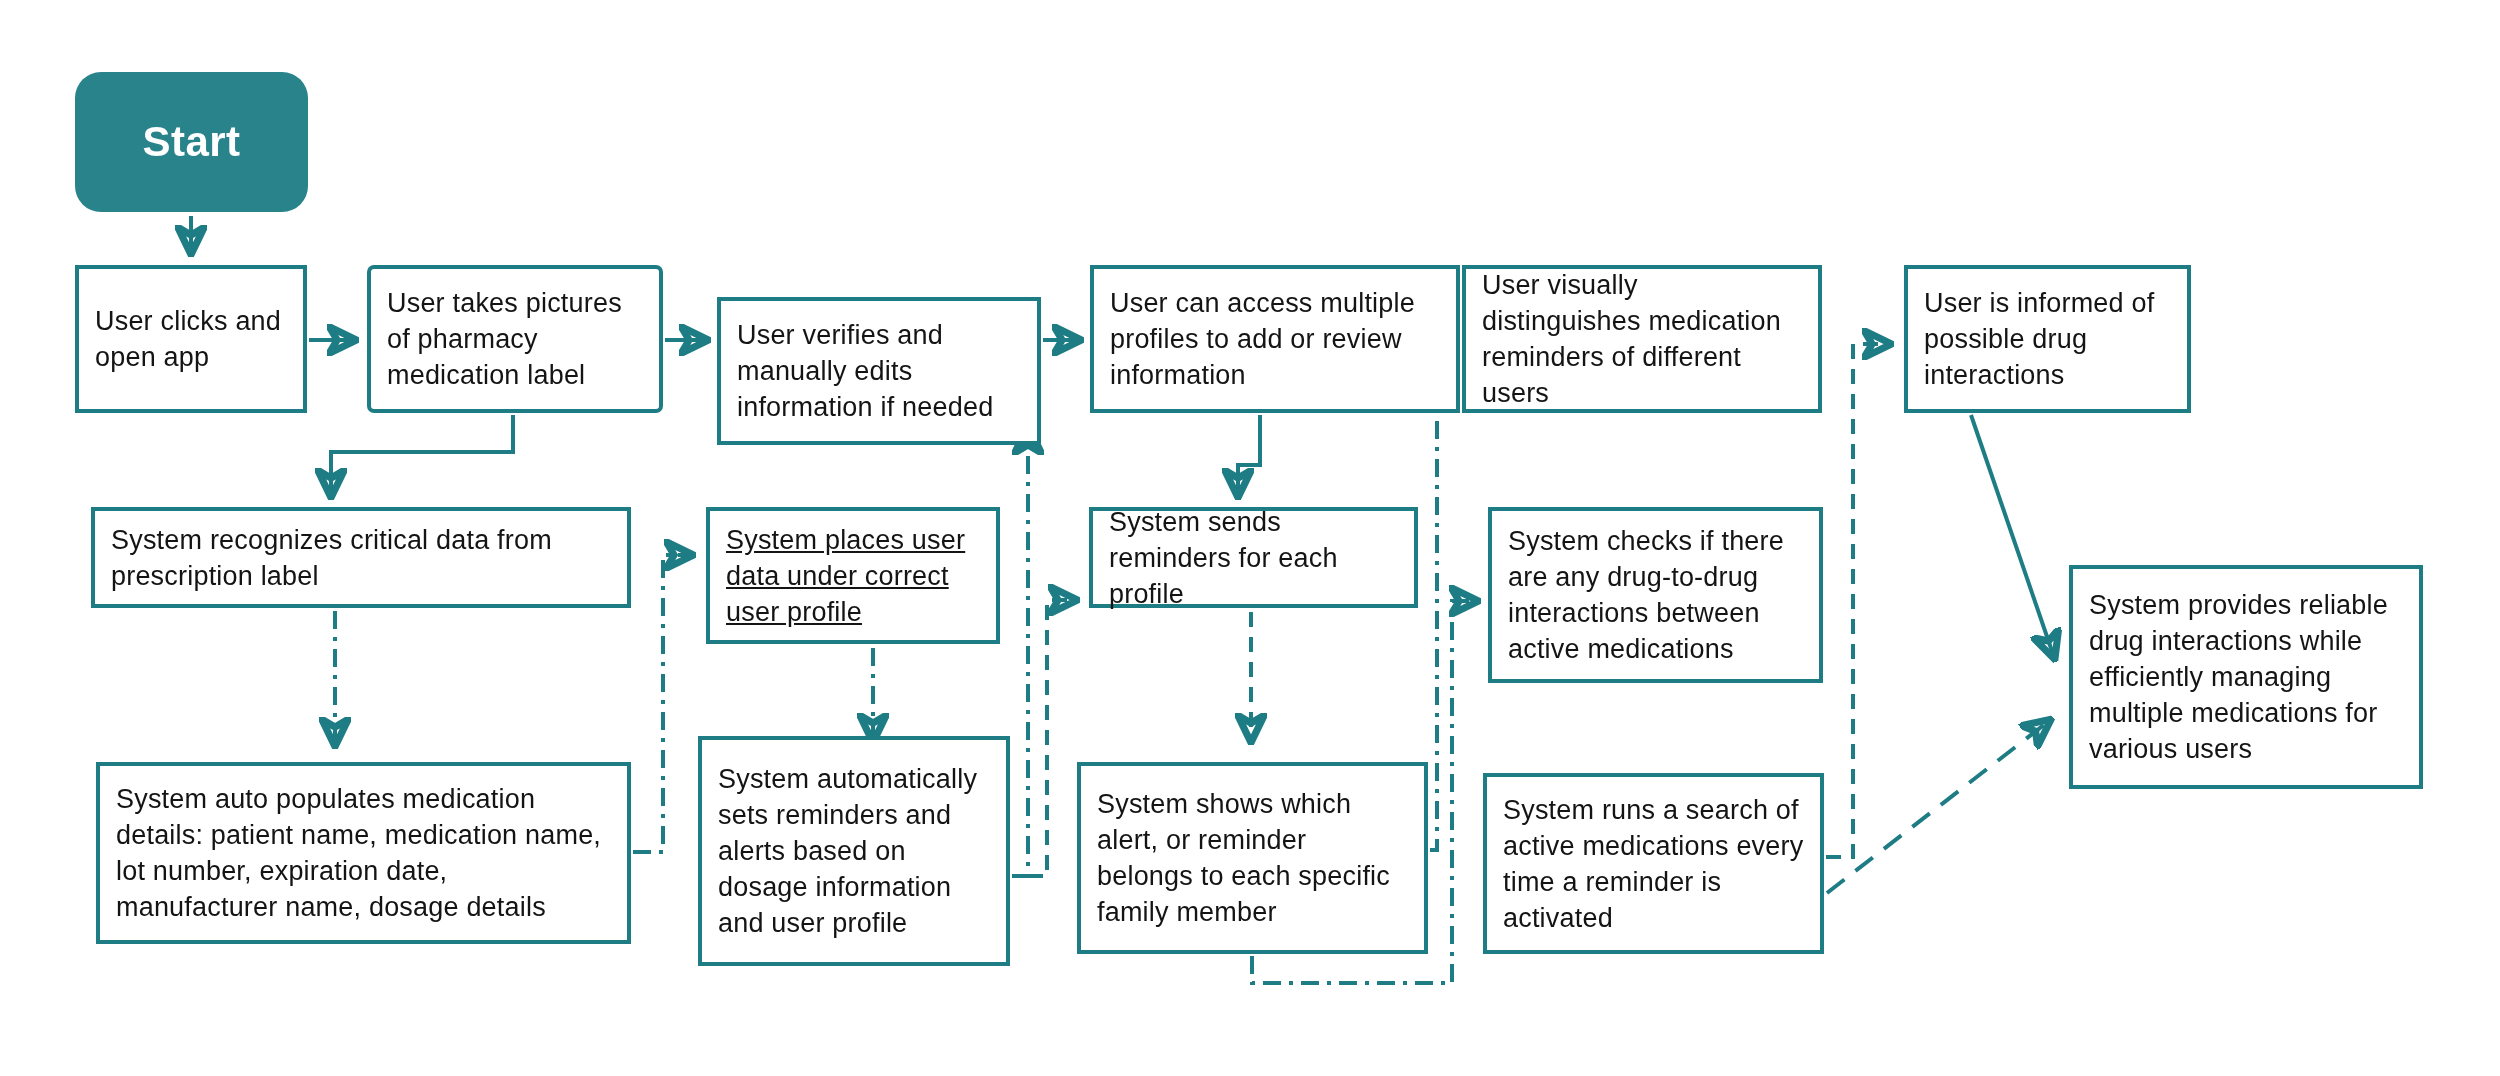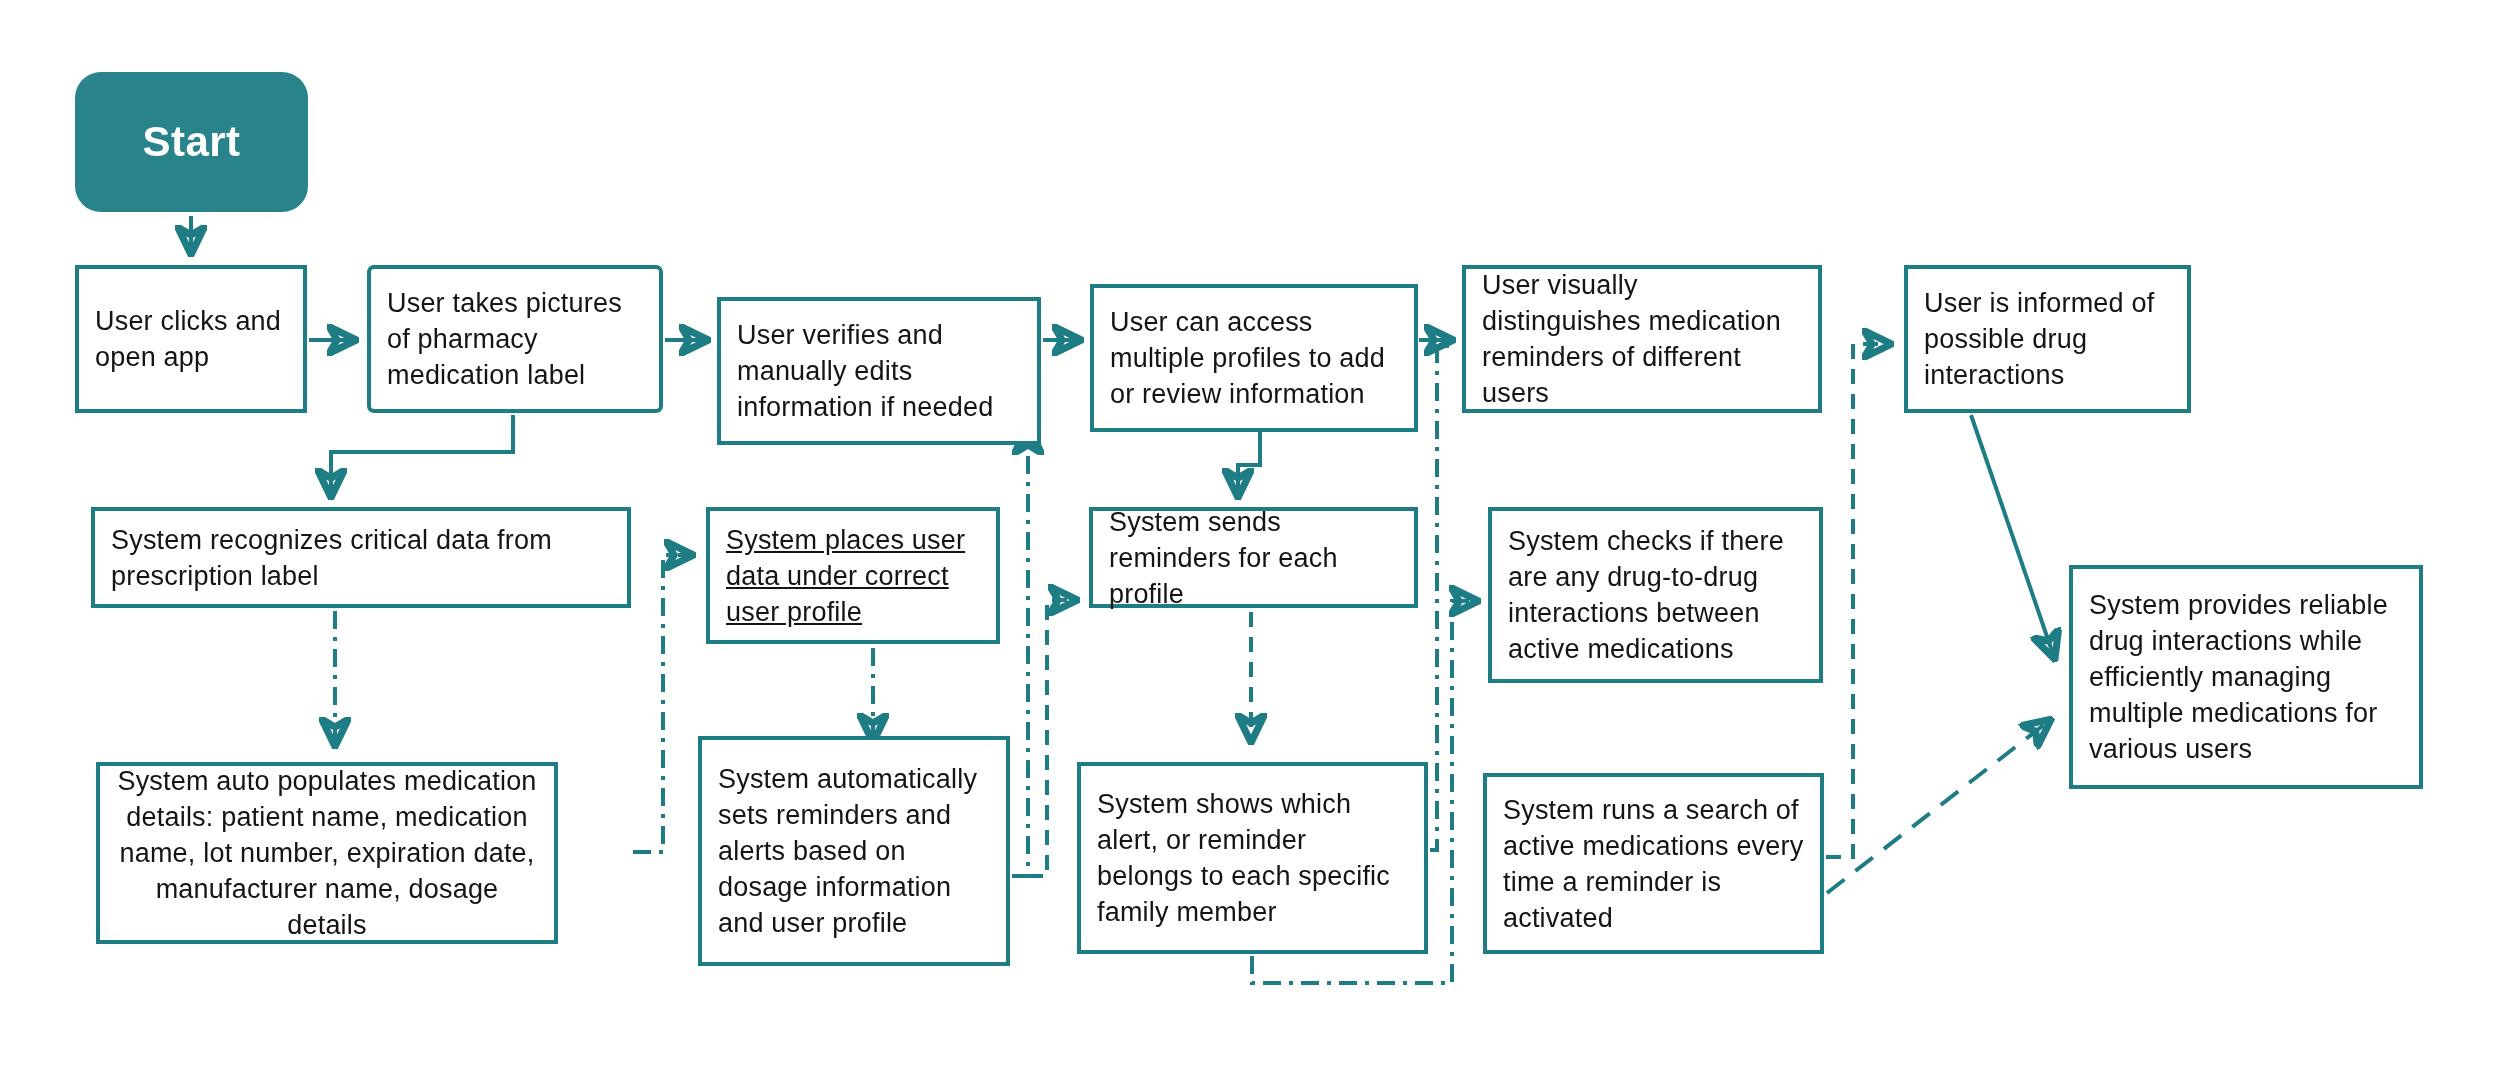--- a/index.html
+++ b/index.html
@@ -34,29 +34,29 @@
     font-weight:bold;
     justify-content:center;
     text-align:center;
     letter-spacing:0.5px;
   }
   
   #n-start{left:75px;top:72px;width:233px;height:140px;}
   #n-b1{left:75px;top:265px;width:232px;height:148px;}
   #n-b2{left:367px;top:265px;width:296px;height:148px;border-radius:7px;}
   #n-b3{left:717px;top:265px;width:324px;height:148px;margin-top:32px;}
-  #n-b4{left:1090px;top:265px;width:328px;height:148px;margin-top:19px;}
+  #n-b4{left:1090px;top:265px;width:370px;height:148px;}
   #n-b5{left:1462px;top:265px;width:360px;height:148px;}
   #n-b6{left:1904px;top:265px;width:287px;height:148px;}
   #n-s1{left:91px;top:507px;width:540px;height:101px;}
   #n-s2{left:706px;top:507px;width:294px;height:137px;text-decoration:underline;}
   #n-s3{left:1089px;top:507px;width:329px;height:101px;justify-content:flex-end;}
   #n-s4{left:1488px;top:507px;width:335px;height:176px;}
   #n-sr{left:2069px;top:565px;width:354px;height:224px;}
-  #n-t1{left:96px;top:762px;width:462px;height:182px;text-align:center;}
+  #n-t1{left:96px;top:762px;width:535px;height:182px;}
   #n-t2{left:698px;top:736px;width:312px;height:230px;}
   #n-t3{left:1077px;top:762px;width:351px;height:192px;}
   #n-t4{left:1483px;top:773px;width:341px;height:181px;}
   path{stroke:#1e7c84;stroke-width:4;fill:none;}
   path.solid{stroke-dasharray:none;}
   path.dashed{stroke-dasharray:15 10;}
   path.dashdot{stroke-dasharray:18 8 4 8;}
   path.longdash{stroke-dasharray:22 14;}
 </style>
 </head>

